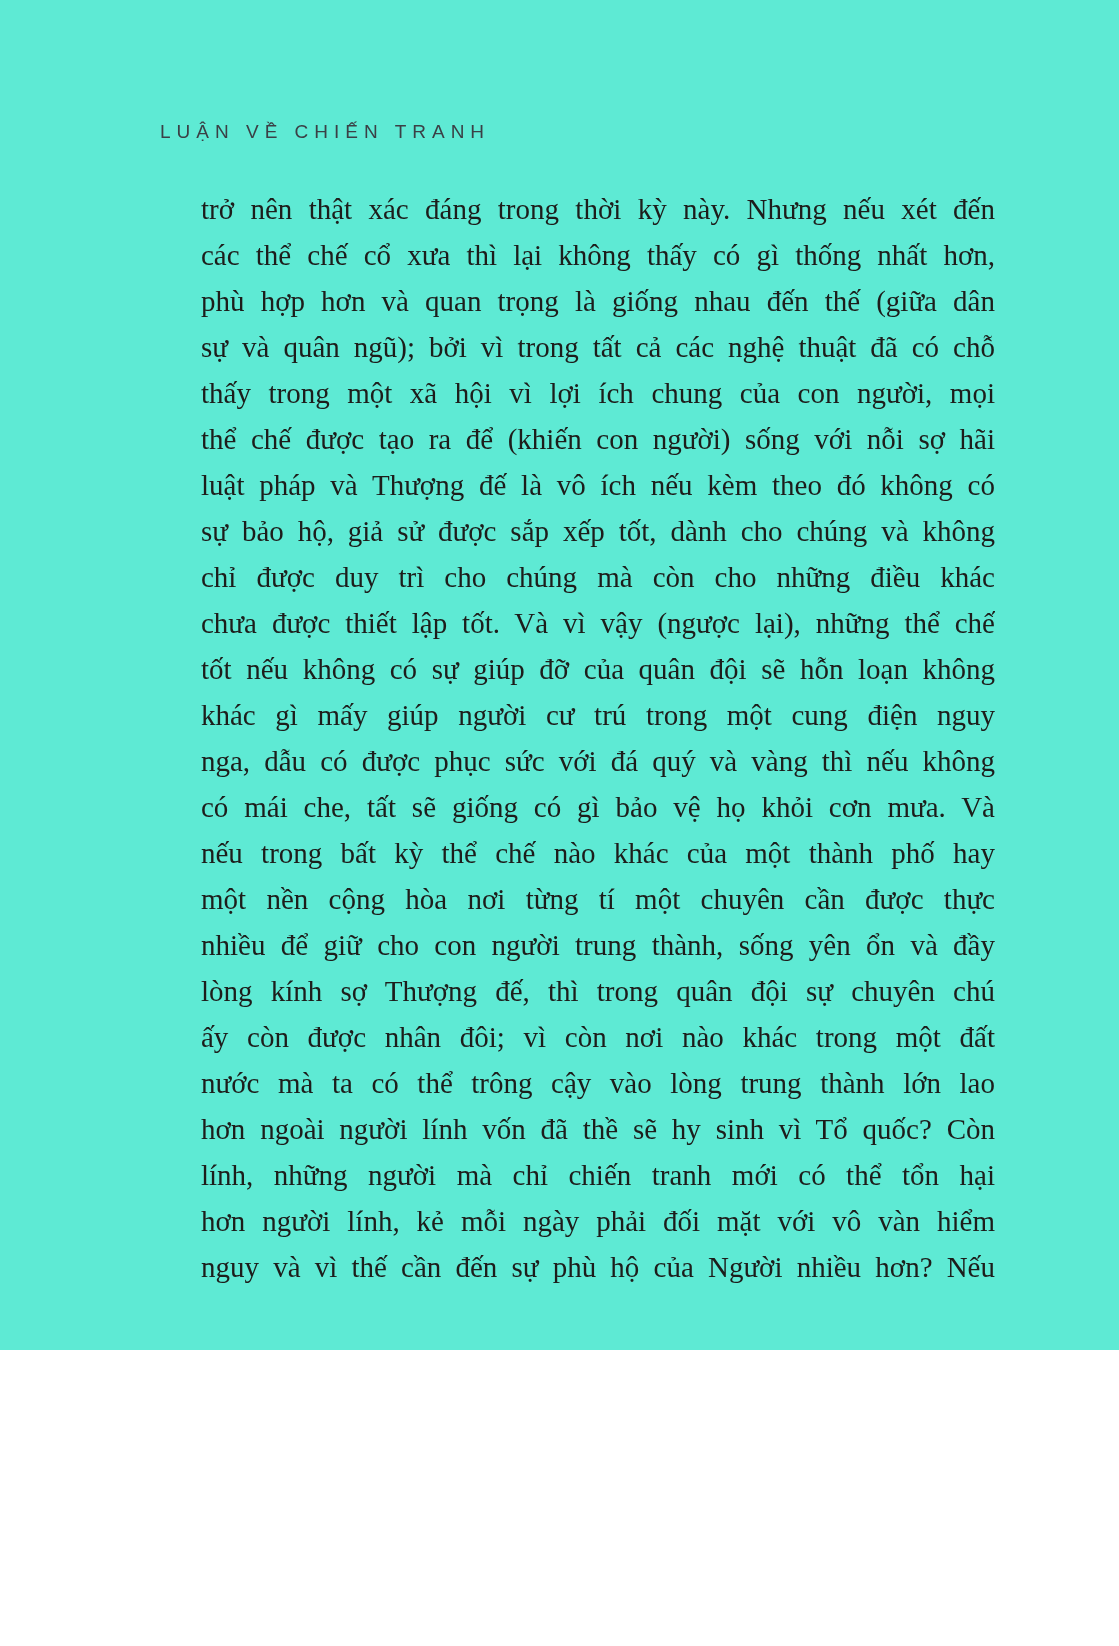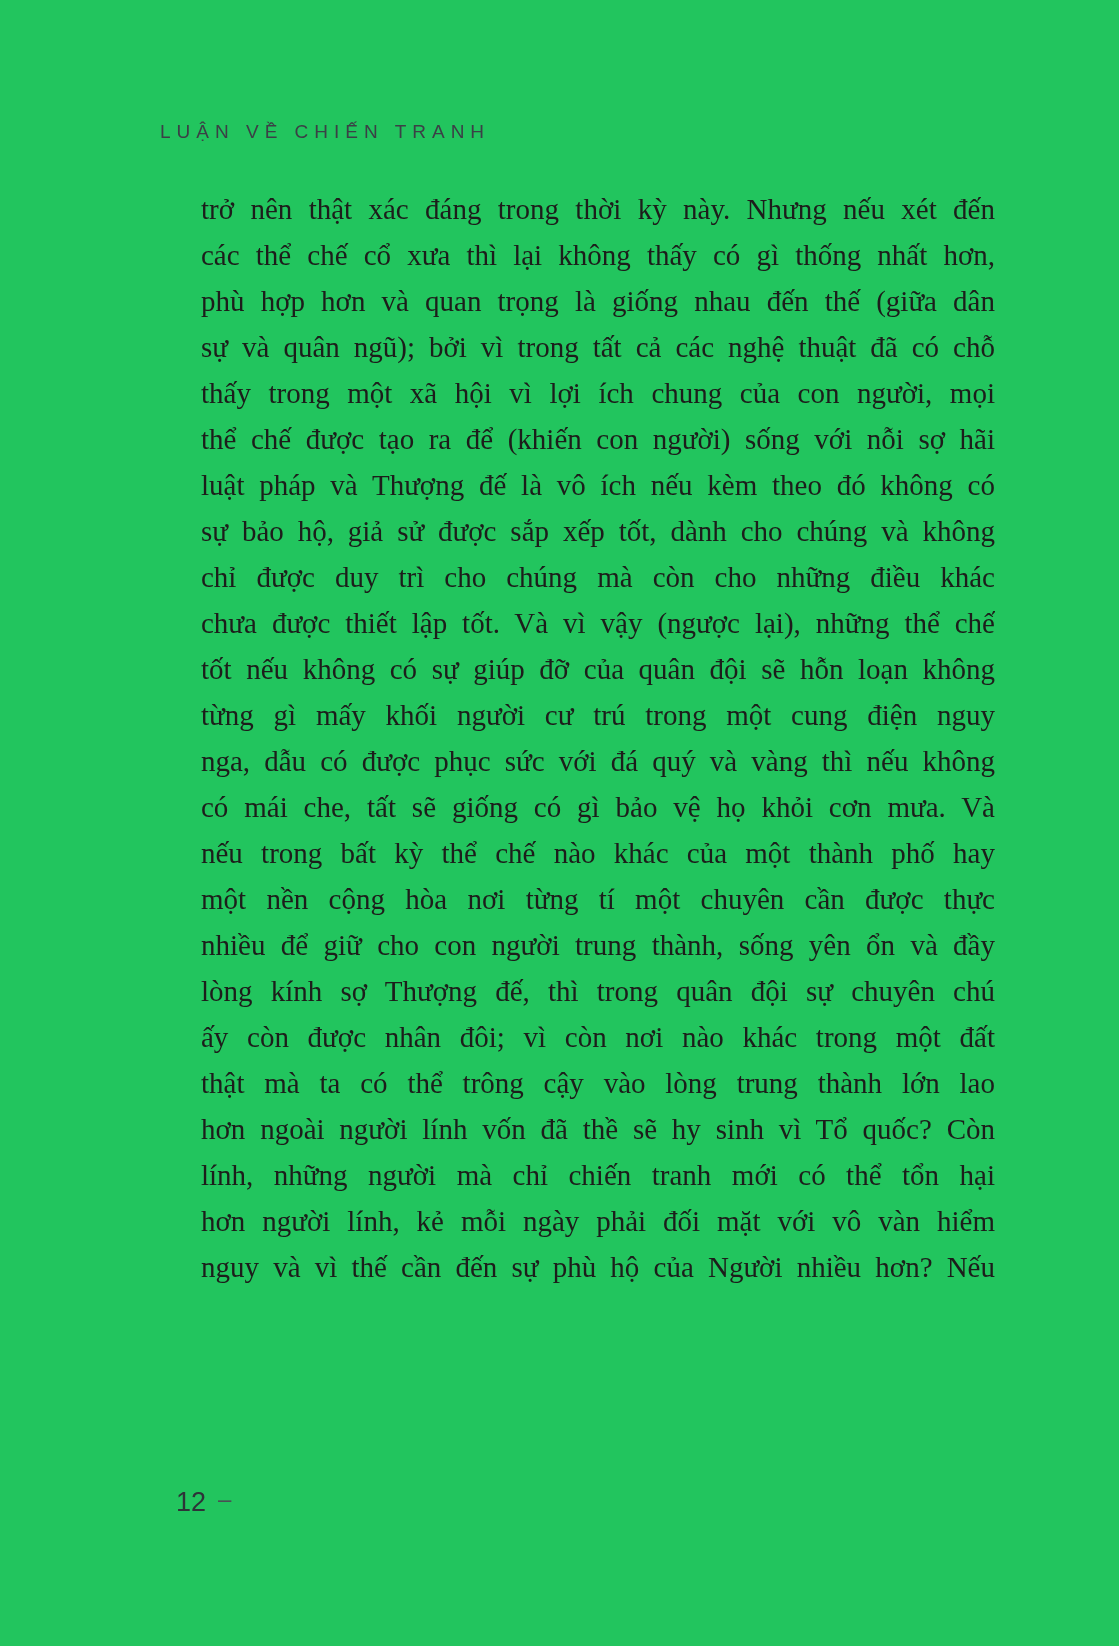--- a/index.html
+++ b/index.html
@@ -3,22 +3,22 @@
 <meta charset="utf-8">
 <style>
   html, body {
     margin: 0;
     padding: 0;
     background: #ffffff;
   }
   .page {
     position: relative;
     width: 1119px;
-    height: 1646px;
-    background: #22c55e;
+    height: 1350px;
+    background: #5eead4;
     overflow: hidden;
   }
   .running-header {
     position: absolute;
     left: 160px;
     top: 121px;
     font-family: "Liberation Sans", "DejaVu Sans", sans-serif;
     font-size: 19px;
     font-weight: 500;
     letter-spacing: 6px;
@@ -71,29 +71,29 @@
     <div class="line">các thể chế cổ xưa thì lại không thấy có gì thống nhất hơn,</div>
     <div class="line">phù hợp hơn và quan trọng là giống nhau đến thế (giữa dân</div>
     <div class="line">sự và quân ngũ); bởi vì trong tất cả các nghệ thuật đã có chỗ</div>
     <div class="line">thấy trong một xã hội vì lợi ích chung của con người, mọi</div>
     <div class="line">thể chế được tạo ra để (khiến con người) sống với nỗi sợ hãi</div>
     <div class="line">luật pháp và Thượng đế là vô ích nếu kèm theo đó không có</div>
     <div class="line">sự bảo hộ, giả sử được sắp xếp tốt, dành cho chúng và không</div>
     <div class="line">chỉ được duy trì cho chúng mà còn cho những điều khác</div>
     <div class="line">chưa được thiết lập tốt. Và vì vậy (ngược lại), những thể chế</div>
     <div class="line">tốt nếu không có sự giúp đỡ của quân đội sẽ hỗn loạn không</div>
-    <div class="line">từng gì mấy khối người cư trú trong một cung điện nguy</div>
+    <div class="line">khác gì mấy giúp người cư trú trong một cung điện nguy</div>
     <div class="line">nga, dẫu có được phục sức với đá quý và vàng thì nếu không</div>
     <div class="line">có mái che, tất sẽ giống có gì bảo vệ họ khỏi cơn mưa. Và</div>
     <div class="line">nếu trong bất kỳ thể chế nào khác của một thành phố hay</div>
     <div class="line">một nền cộng hòa nơi từng tí một chuyên cần được thực</div>
     <div class="line">nhiều để giữ cho con người trung thành, sống yên ổn và đầy</div>
     <div class="line">lòng kính sợ Thượng đế, thì trong quân đội sự chuyên chú</div>
     <div class="line">ấy còn được nhân đôi; vì còn nơi nào khác trong một đất</div>
-    <div class="line">thật mà ta có thể trông cậy vào lòng trung thành lớn lao</div>
+    <div class="line">nước mà ta có thể trông cậy vào lòng trung thành lớn lao</div>
     <div class="line">hơn ngoài người lính vốn đã thề sẽ hy sinh vì Tổ quốc? Còn</div>
     <div class="line">lính, những người mà chỉ chiến tranh mới có thể tổn hại</div>
     <div class="line">hơn người lính, kẻ mỗi ngày phải đối mặt với vô vàn hiểm</div>
     <div class="line">nguy và vì thế cần đến sự phù hộ của Người nhiều hơn? Nếu</div>
   </div>
 
   <div class="footer">
     <span>12</span>
     <span class="dash">–</span>
   </div>

